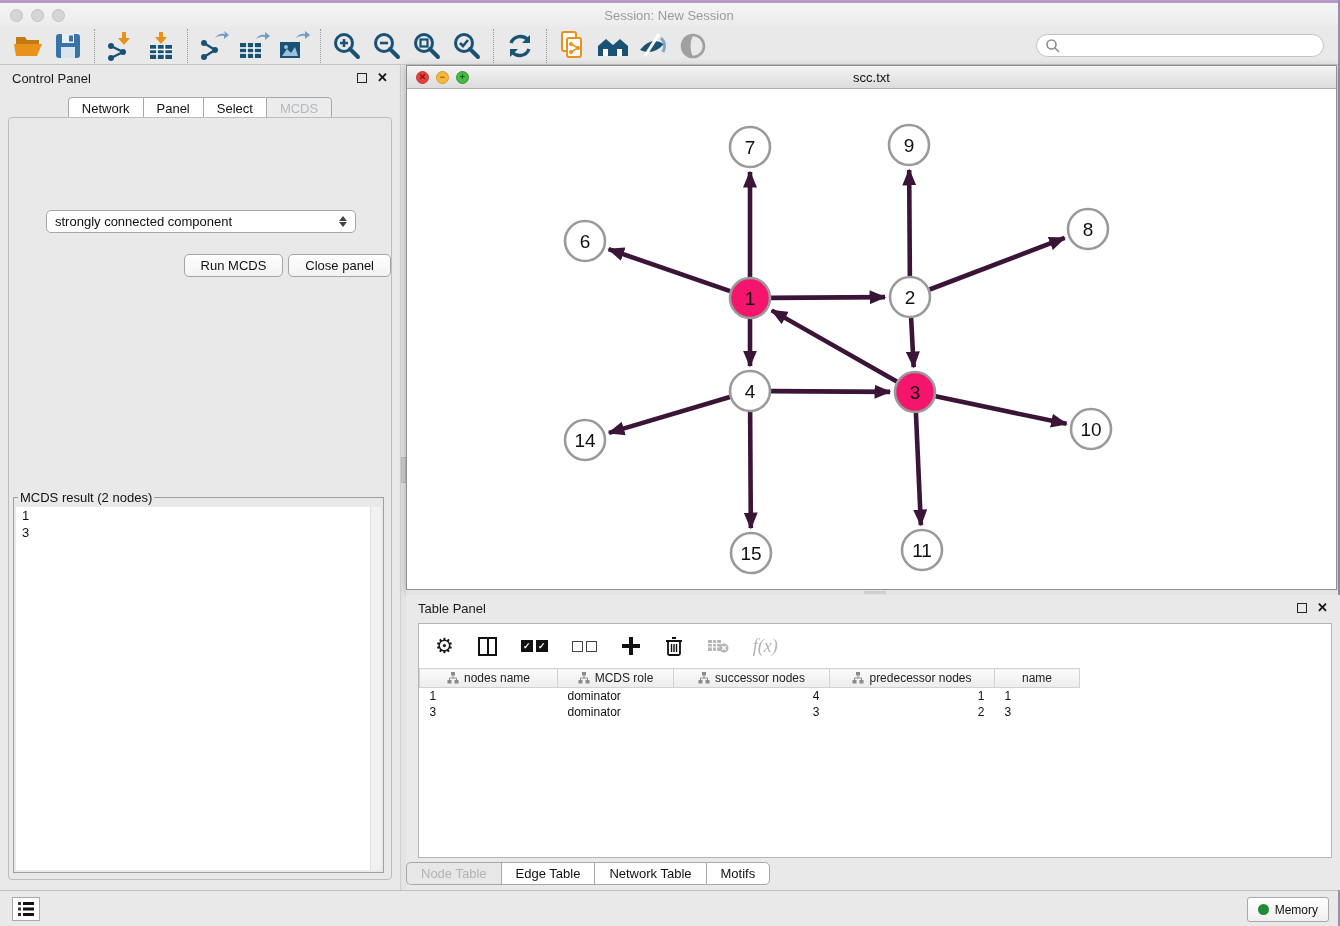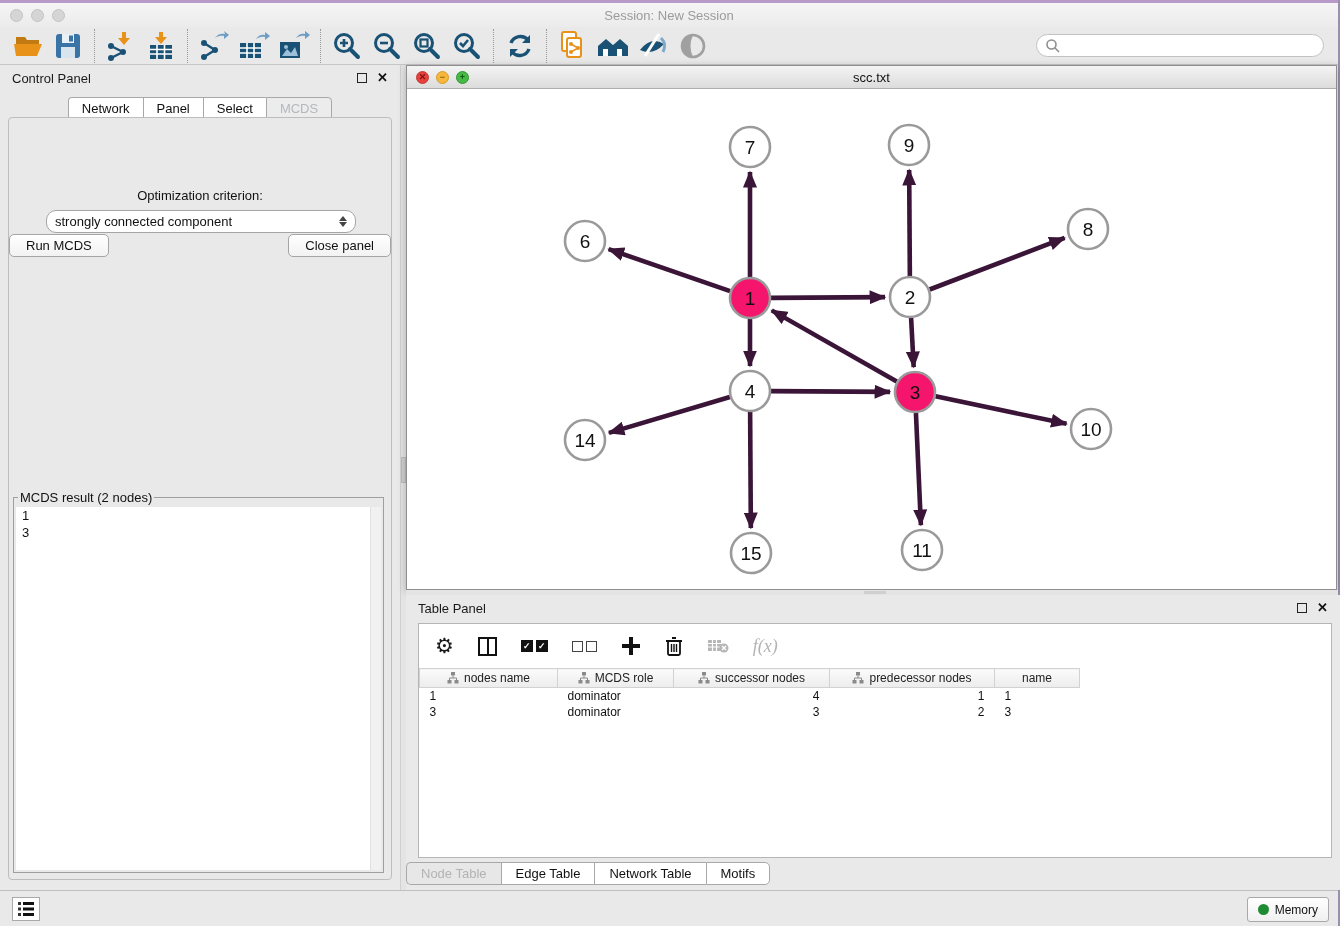--- a/index.html
+++ b/index.html
@@ -32,26 +32,26 @@
   .close-ic { font-size:13px; font-weight:bold; color:#111; line-height:10px; }
   .cp-tabs { position:absolute; top:32px; left:0; right:0; display:flex; justify-content:center; }
   .ctab { font-size:13px; padding:3px 13px; background:#fff; border:1px solid #a8a8a8; border-right:none; color:#111;text-align:right; }
   .ctab:first-child { border-radius:4px 0 0 4px; }
   .ctab:last-child { border-right:1px solid #a8a8a8; border-radius:0 4px 4px 0; }
   .ctab.sel { background:#ececec; color:#b4b8be; }
   .cp-content { position:absolute; left:8px; right:8px; top:52px; bottom:10px;
     border:1px solid #bdbdbd; border-radius:4px; background:#e9e9e9; }
   .opt-label { position:absolute; top:70px; width:100%; text-align:center; font-size:13px; color:#111; }
   .dropdown { position:absolute; top:92px; left:37px; width:310px; height:23px; background:#fff;
-    border:1px solid #a5a5a5; border-radius:10px; display:flex; align-items:center; font-size:13px; padding:1px 8px; color:#111; }
+    border:1px solid #a5a5a5; border-radius:5px; display:flex; align-items:center; font-size:13px; padding:1px 8px; color:#111; }
   .dd-arrows { margin-left:auto; display:flex; flex-direction:column; gap:1px; align-items:center; }
   .dd-arrows i { width:0; height:0; border-left:4px solid transparent; border-right:4px solid transparent; display:block; }
   .dd-up { border-bottom:5px solid #444; }
   .dd-down { border-top:5px solid #444; }
-  .cp-buttons { position:absolute; top:116px; width:100%; display:flex; justify-content:space-between; gap:5px; }
+  .cp-buttons { position:absolute; top:136px; width:100%; display:flex; justify-content:flex-end; gap:5px; }
   .btn { height:23px; background:linear-gradient(#ffffff,#f2f2f2); border:1px solid #a5a5a5; border-radius:5px;
     font-size:13px; padding:0 16px; color:#111; font-family:"Liberation Sans",sans-serif; }
   .result-fieldset { position:absolute; left:4px; right:7px; top:372px; bottom:6px;
     border:1px solid #9f9f9f; background:#e9e9e9; }
   .result-fieldset legend { font-size:13px; color:#111; margin-left:4px; padding:0 2px; }
   .result-area { position:absolute; left:2px; right:2px; top:2px; bottom:2px; background:#fff; overflow:hidden; }
   .result-scroll { position:absolute; right:0; top:0; bottom:0; width:11px; background:#f1f1f1; border-left:1px solid #e0e0e0; }
   .result-line { font-size:13px; color:#111; padding-left:6px; line-height:17px; }
 
   
@@ -268,21 +268,20 @@
         <span class="close-ic">✕</span>
       </span>
     </div>
     <div class="cp-tabs" id="control-tabs">
         <span class="ctab">Network</span>
         <span class="ctab">Panel</span>
         <span class="ctab">Select</span>
         <span class="ctab sel">MCDS</span>
       </div>
     <div class="cp-content">
-      <div class="opt-label">Optimization criterion:</div>
       <div class="dropdown">
         <span>strongly connected component</span>
         <span class="dd-arrows">
             <i class="dd-up"></i>
             <i class="dd-down"></i>
           </span>
       </div>
       <div class="cp-buttons">
         <button class="btn">Run MCDS</button>
         <button class="btn">Close panel</button>

